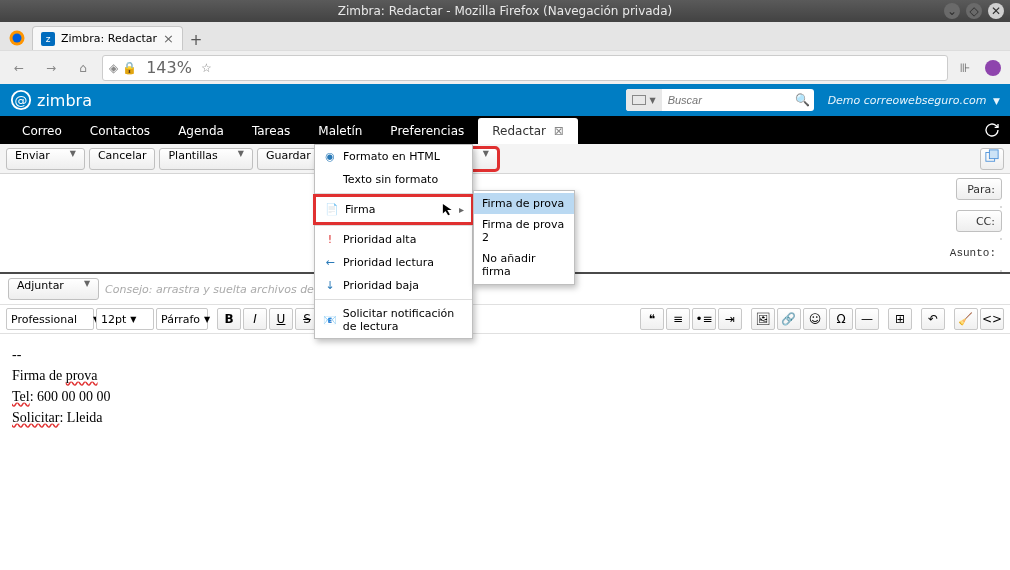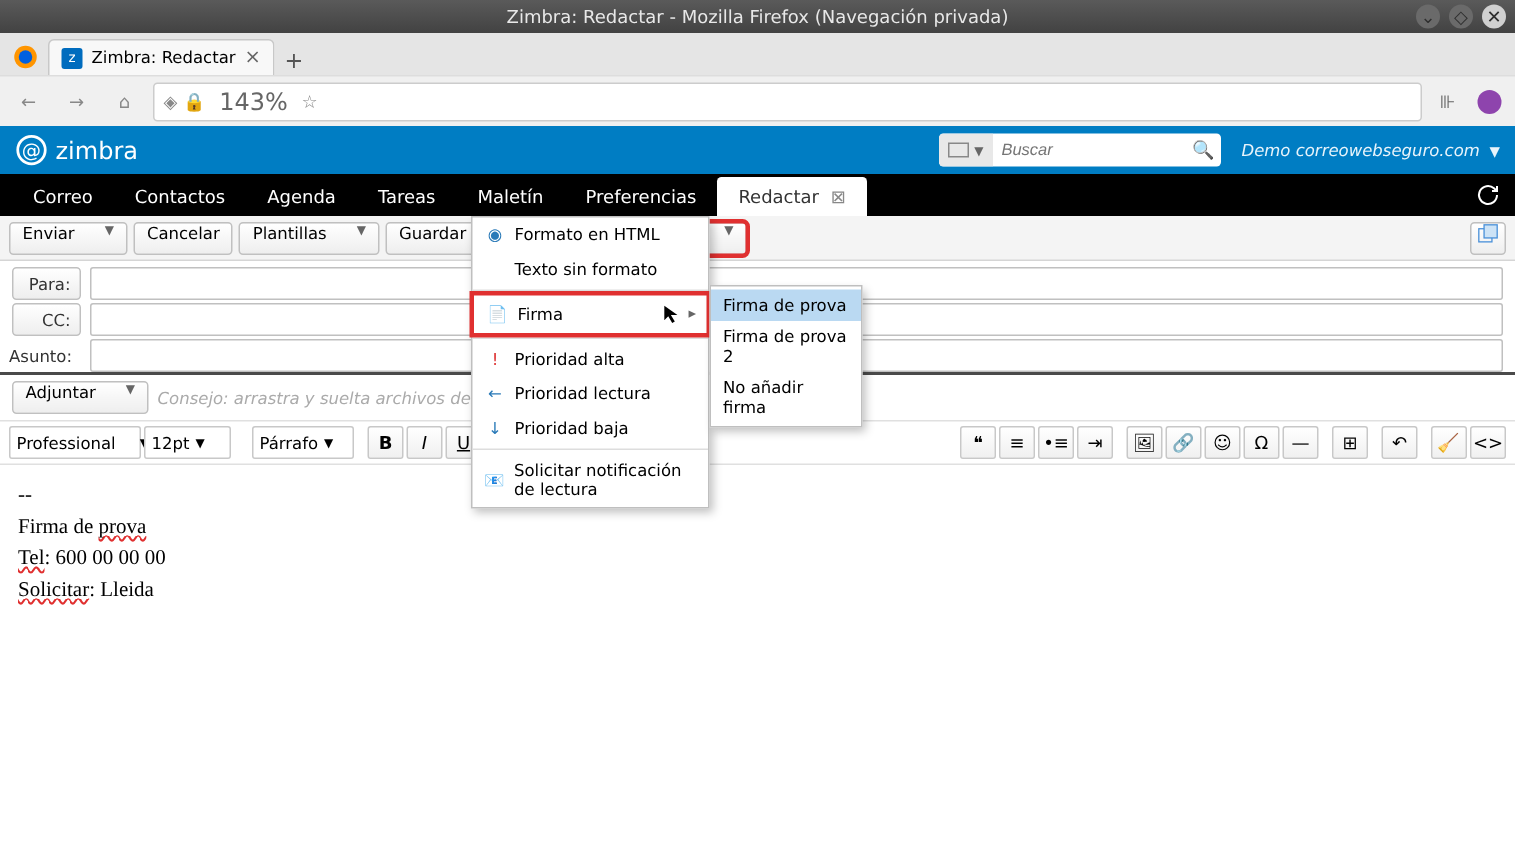--- a/index.html
+++ b/index.html
@@ -53,23 +53,23 @@
   .compose-bar{height:30px;background:#f4f4f4;border-bottom:1px solid #d5d5d5;display:flex;align-items:center;padding:0 6px;gap:4px;}
   .cbtn{height:22px;border:1px solid #c0c0c0;border-radius:3px;background:linear-gradient(#fff,#eee);padding:0 8px;display:flex;align-items:flex-start;gap:20px;font-size:11px;cursor:pointer;}
   .cbtn .caret{font-size:8px;color:#666;}
   .cbtn.iconbtn{padding:0;width:24px;justify-content:center;}
   .cbtn.highlight{outline:3px solid #e03030;outline-offset:-1px;}
   .newwin{margin-left:auto;}
   .newwin svg{display:block;}
   
   
   .hdr-fields{background:#fff;padding:2px 8px 0 8px;}
-  .hdr-row{display:flex;align-items:center;gap:6px;margin:2px 0;}
+  .hdr-row{display:flex;align-items:flex-end;gap:6px;margin:2px 0;flex-direction:column;}
   .hdr-lbl{width:46px;text-align:right;font-size:11px;color:#333;height:22px;display:flex;align-items:center;justify-content:flex-end;border:1px solid #c0c0c0;border-radius:3px;background:linear-gradient(#fff,#eee);padding-right:6px;}
-  .hdr-lbl.noborder{border:none;background:none;}
+  .hdr-lbl.noborder{border:none;background:none;font-family:Liberation Mono, monospace;}
   .hdr-input{flex:1;height:22px;border:1px solid #c0c0c0;border-radius:2px;}
   
   .attach-row{display:flex;align-items:center;padding:4px 8px;background:#fff;}
   .attach-hint{color:#aaa;font-style:italic;font-size:11px;margin-left:6px;}
   
   
   .rt-toolbar{height:30px;background:#fff;border-top:1px solid #e0e0e0;border-bottom:1px solid #e0e0e0;display:flex;align-items:center;padding:2px 6px;gap:2px;}
   .rtsel{height:22px;border:1px solid #c8c8c8;border-radius:2px;background:#fff;font-size:11px;padding:0 4px;display:flex;align-items:center;gap:4px;}
   .rtsel .caret{font-size:8px;}
   .rtbtn{width:24px;height:22px;border:1px solid #c8c8c8;border-radius:2px;display:flex;align-items:center;justify-content:center;font-size:12px;background:linear-gradient(#fff,#f0f0f0);}
@@ -277,21 +277,21 @@
 
   <div class="rt-toolbar">
     <div class="rtsel" style="width:88px;gap:16px;">
         <span>Professional</span>
         <span class="caret">▼</span>
       </div>
     <div class="rtsel" style="width:58px;">
         <span>12pt</span>
         <span class="caret">▼</span>
       </div>
-    <div class="rtsel" style="width:68px;margin-left:12px;">
+    <div class="rtsel" style="width:52px;">
         <span>Párrafo</span>
         <span class="caret">▼</span>
       </div>
     <div class="rtsep"></div>
     <div class="rtbtn">
         <b>B</b>
       </div>
     <div class="rtbtn">
         <i>I</i>
       </div>

